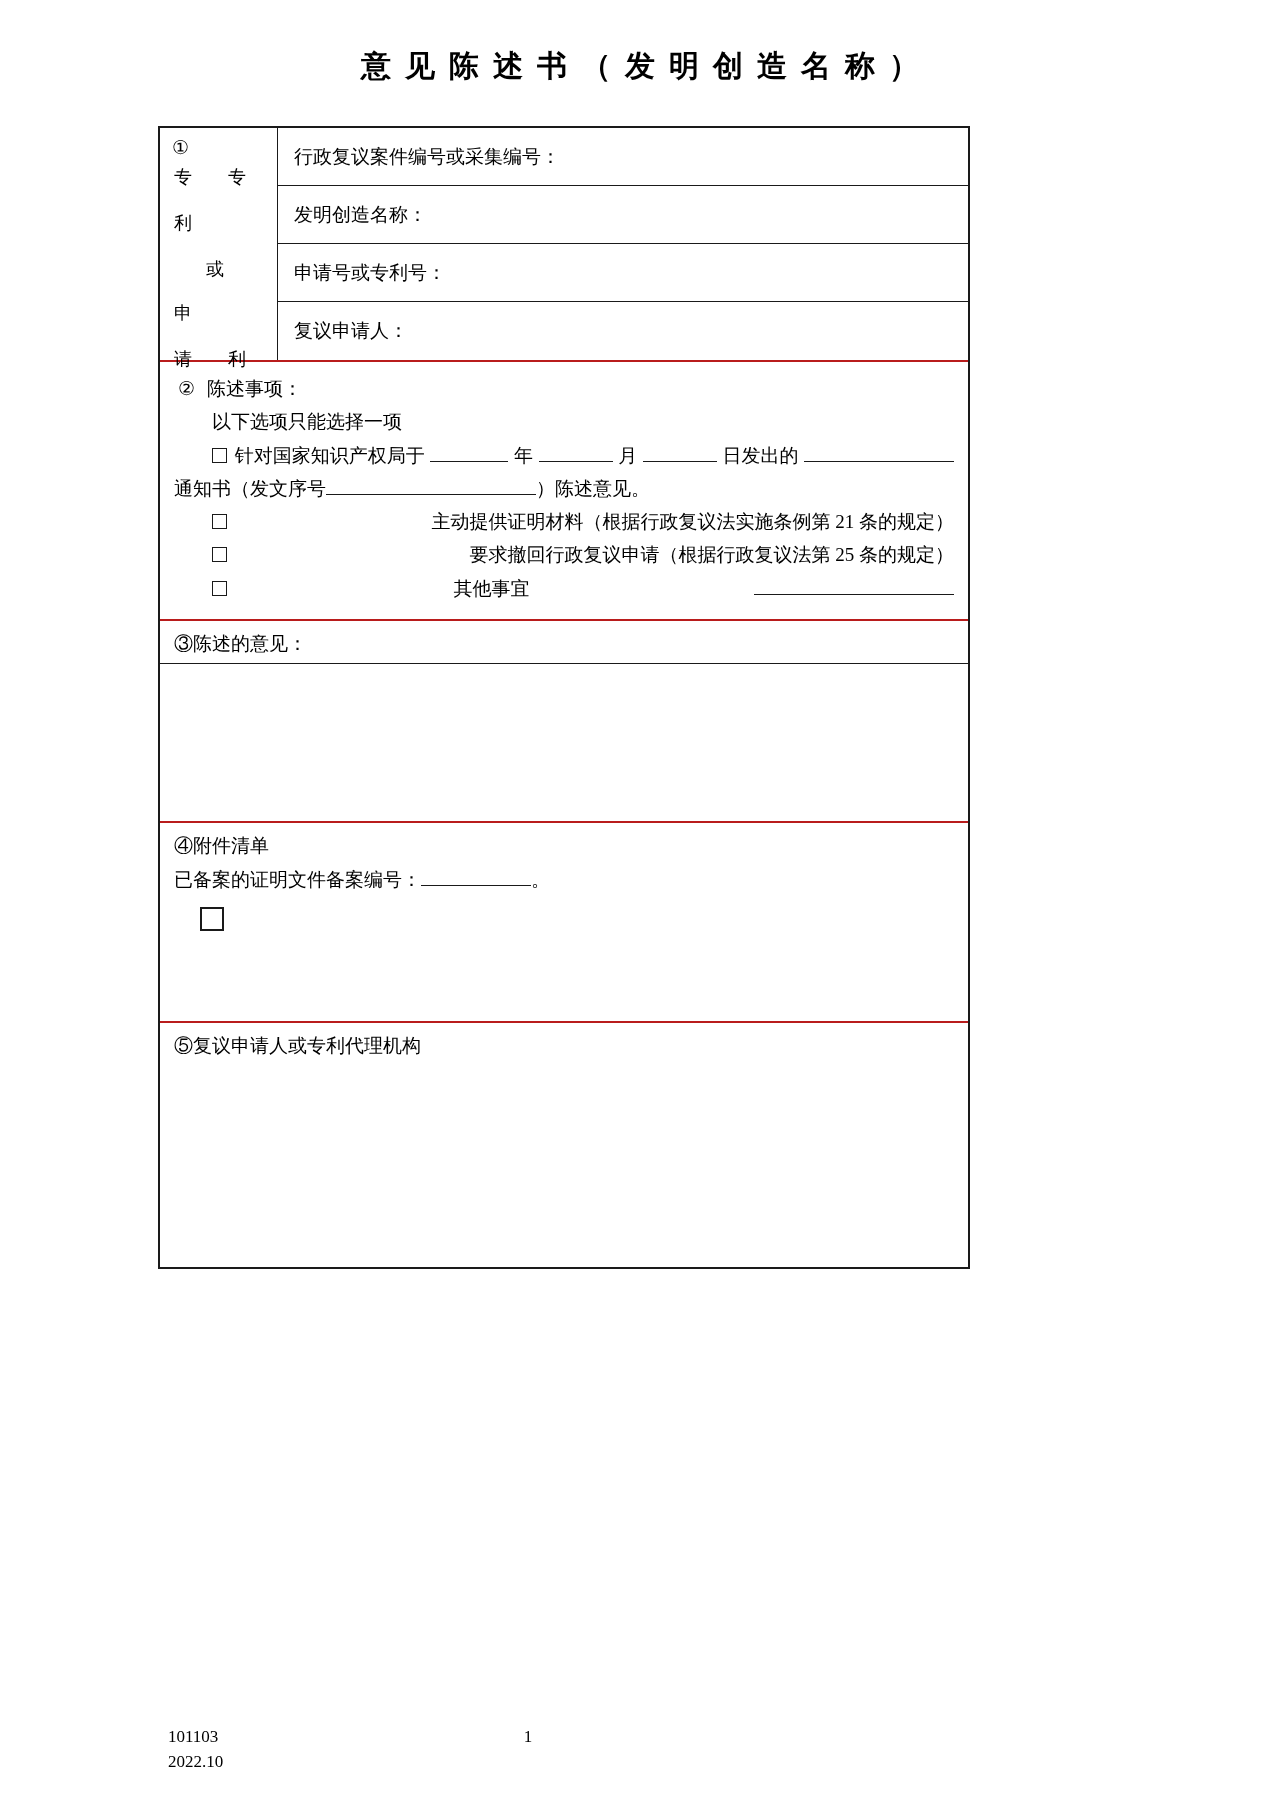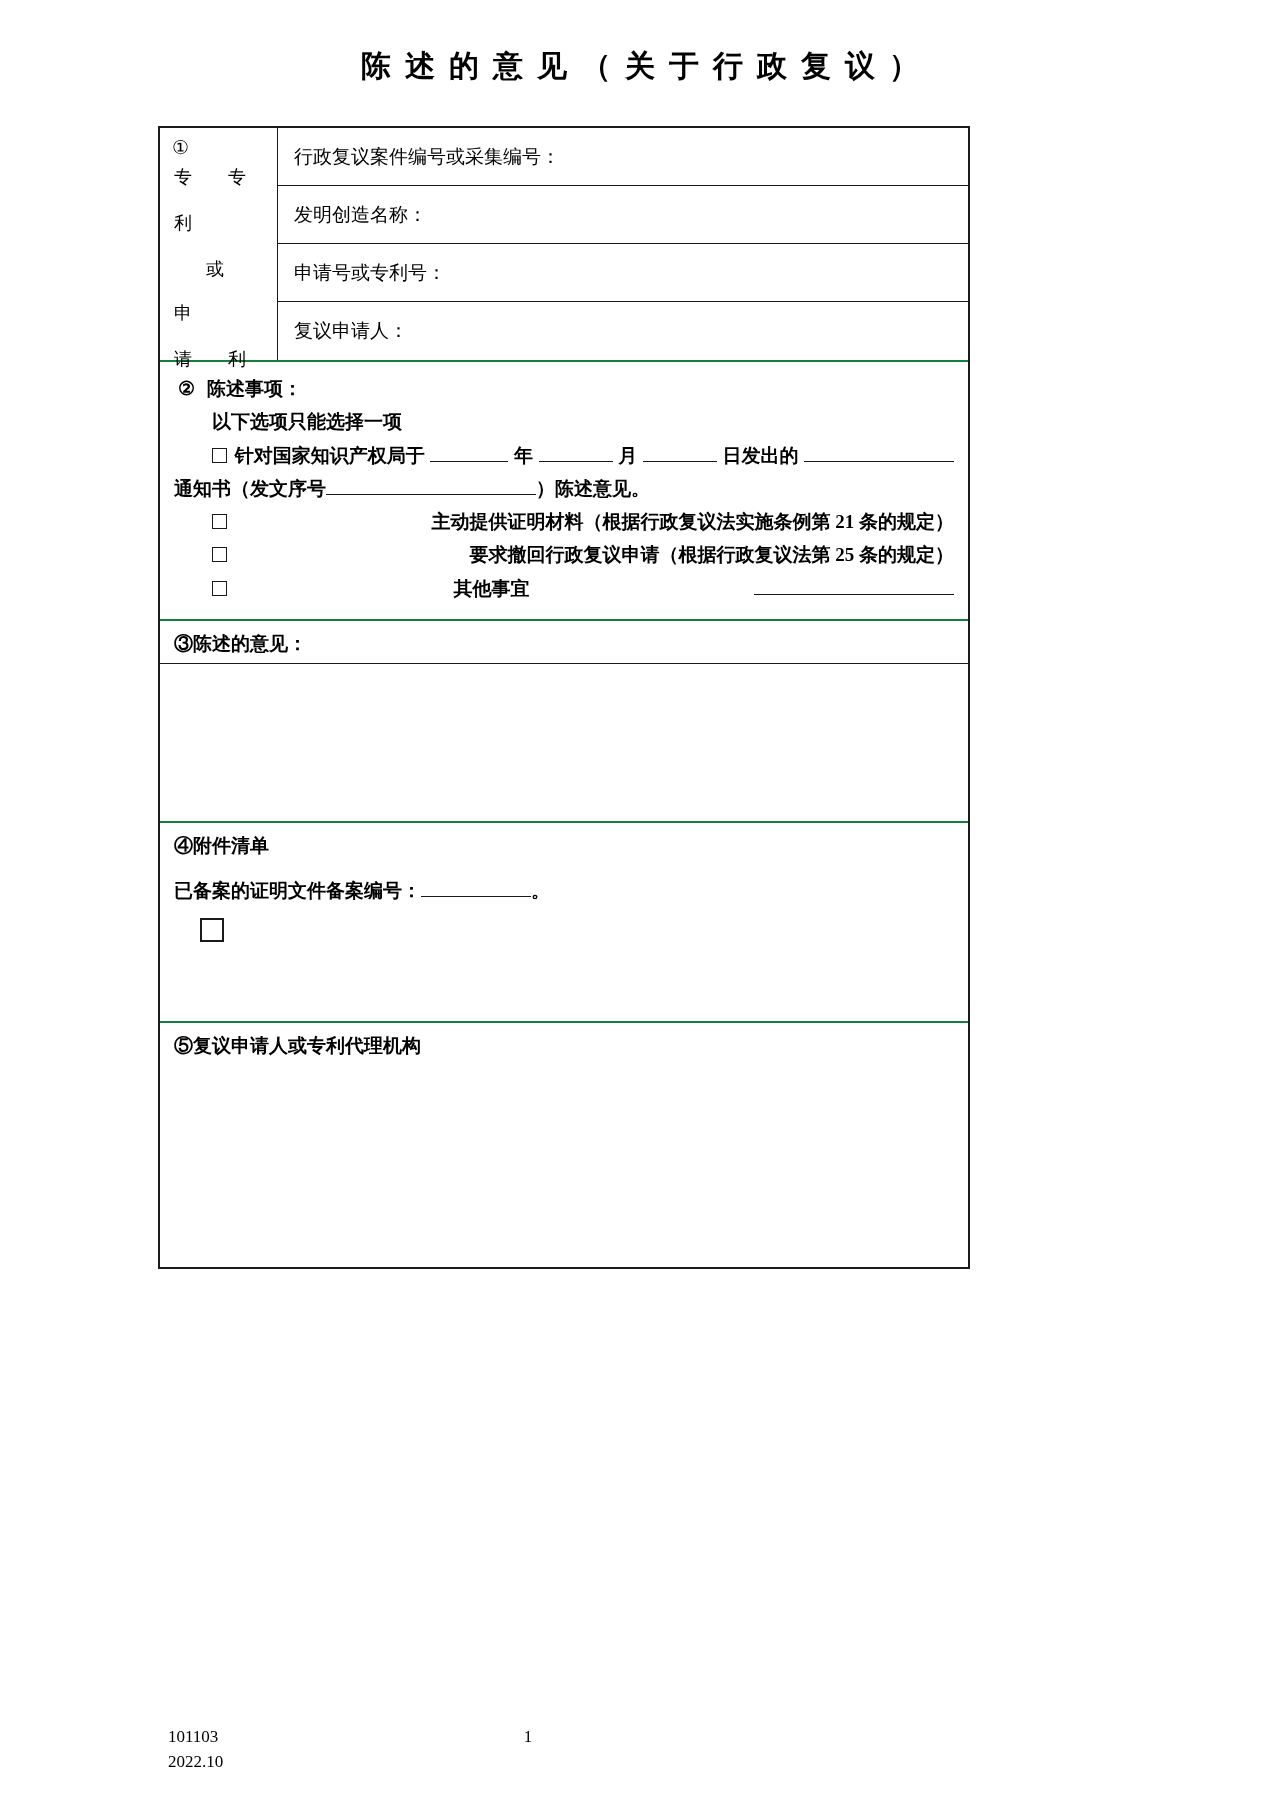--- a/index.html
+++ b/index.html
@@ -103,22 +103,21 @@
     border-bottom: 1.6px solid #1a1a1a;
     box-sizing: border-box;
     font-size: 19px;
   }
   .field-row:last-child {
     border-bottom: none;
   }
 
   
   .block-sep {
-    border-top: 2px solid #15803d;
-    font-weight: bold;
+    border-top: 2px solid #b91c1c;
   }
 
   
   .sec2 {
     padding: 10px 14px 14px 14px;
     font-size: 19px;
     line-height: 1.75;
   }
   .sec2-head {
     padding-left: 4px;
@@ -183,21 +182,21 @@
   }
 
   
   .sec4 {
     height: 200px;
     padding: 10px 14px 0 14px;
     font-size: 19px;
     box-sizing: border-box;
   }
   .sec4-line2 {
-    margin-top: 19px;
+    margin-top: 8px;
   }
   .chk-big {
     display: inline-block;
     width: 24px;
     height: 24px;
     border: 2.2px solid #1a1a1a;
     box-sizing: border-box;
     margin-left: 26px;
     margin-top: 14px;
     background: #fff;
@@ -232,21 +231,21 @@
     top: 0;
     width: 720px;
     text-align: center;
   }
 </style>
 </head>
 <body>
 
 <div class="page">
 
-  <div class="doc-title">陈述的意见（关于行政复议）</div>
+  <div class="doc-title">意见陈述书（发明创造名称）</div>
 
   <div class="form-table">
 
     <div class="sec1">
 
       <div class="sec1-left">
         <span class="circ-num-1">①</span>
         <div class="vert-grid">
           <span class="vc l1">专</span>
           <span class="vc l2">利</span>

